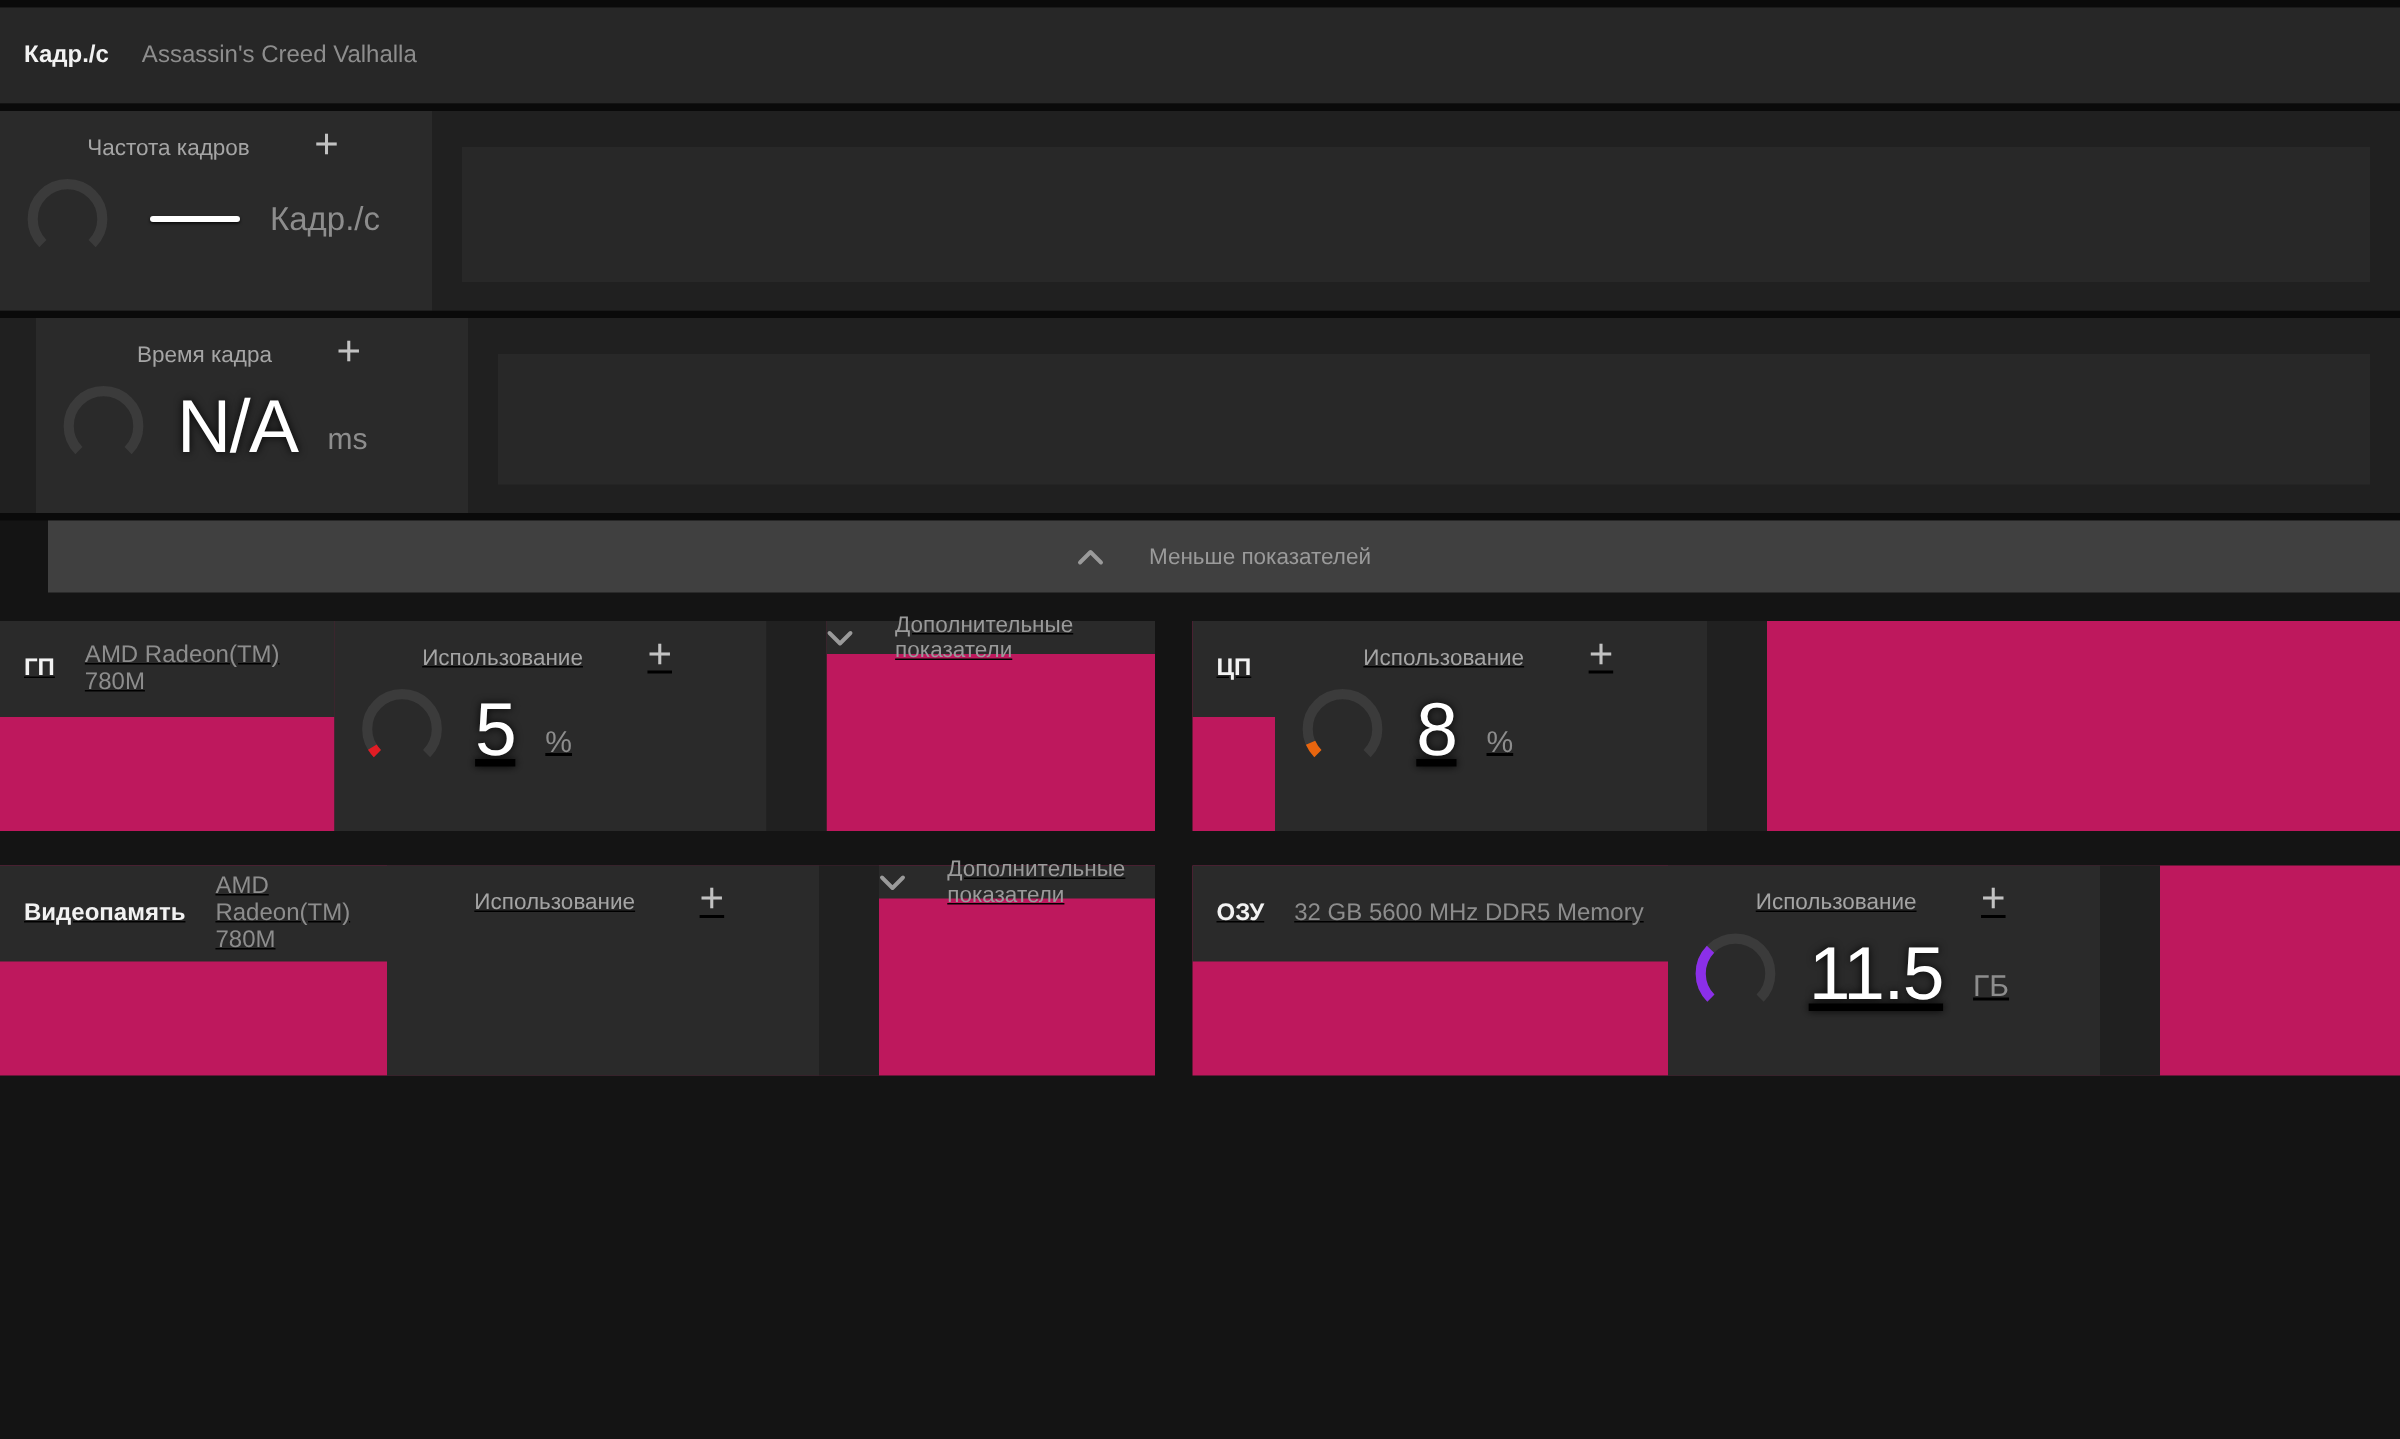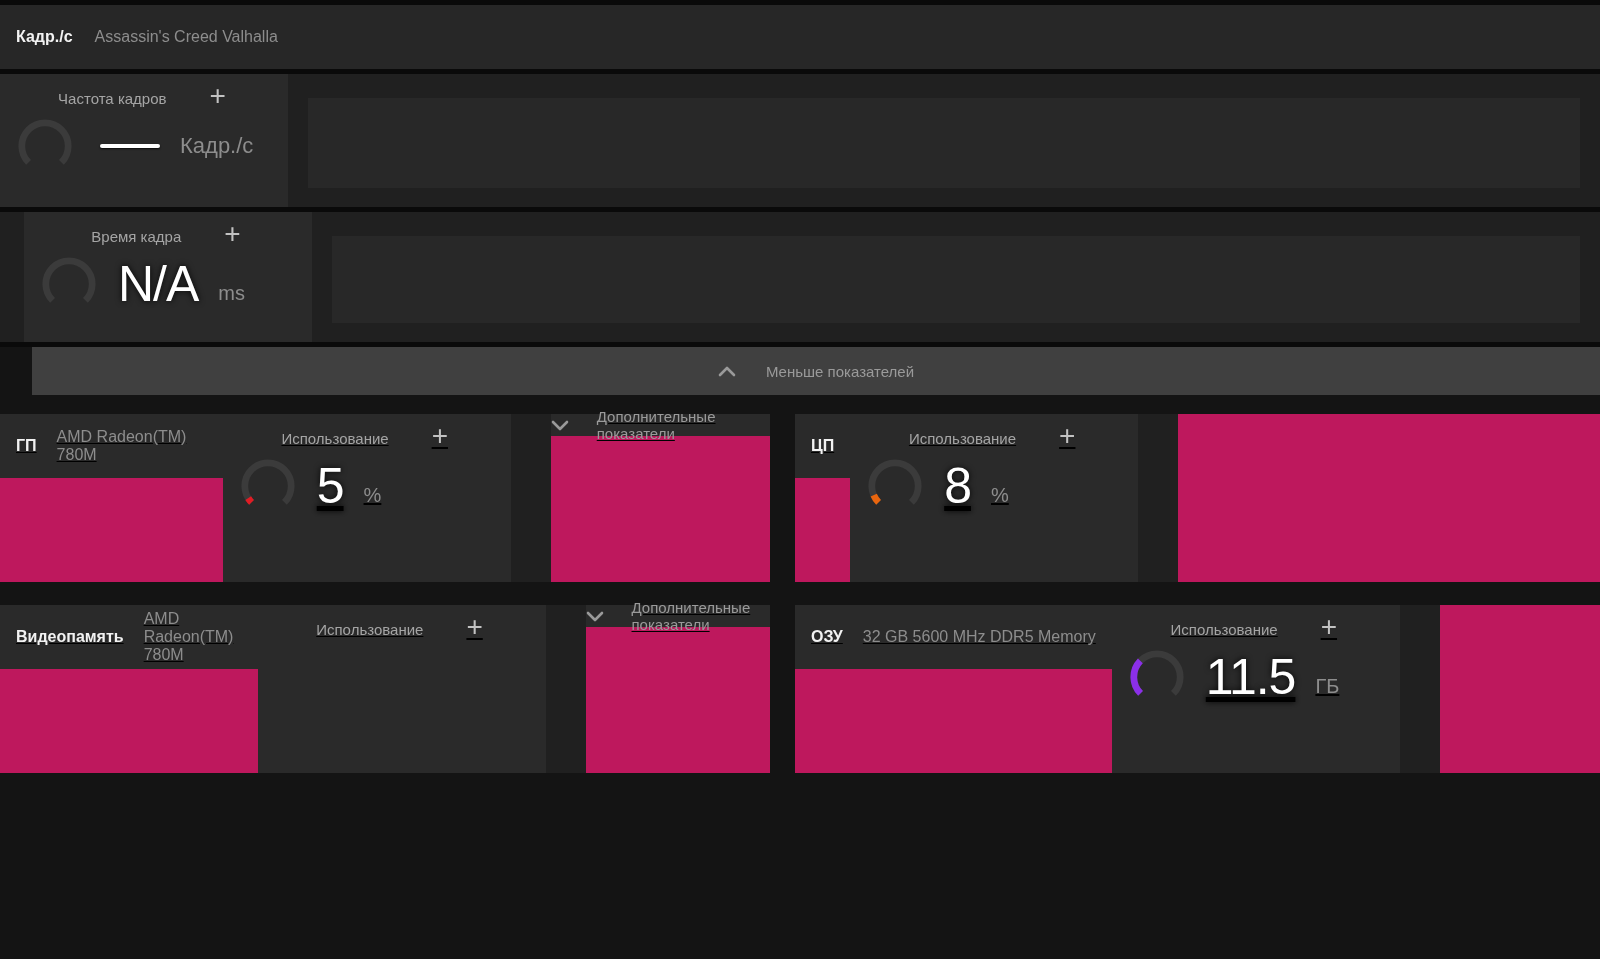--- a/index.html
+++ b/index.html
@@ -72,21 +72,21 @@
     grid-template-columns:770px 805px;
     column-gap:25px;
     row-gap:23px;
   }
   .panel { background:#be185d; display:flex; flex-direction:row;text-decoration:underline; }
   .panel-header {
     height:64px; background:#2a2a2a; display:flex; align-items:center;
     gap:20px; padding:0 16px;
   }
   .pdiv { height:4px; background:#0a0a0a; }
-  .panel-body { height:168px; display:flex; background:#202020; }
+  .panel-body { height:140px; display:flex; background:#202020; }
   .panel-footer {
     height:22px; background:#2a2a2a;
     display:flex; align-items:center; justify-content:center; gap:28px;
     cursor:pointer;
   }
 </style>
 </head>
 <body>
 
 <div class="app">

